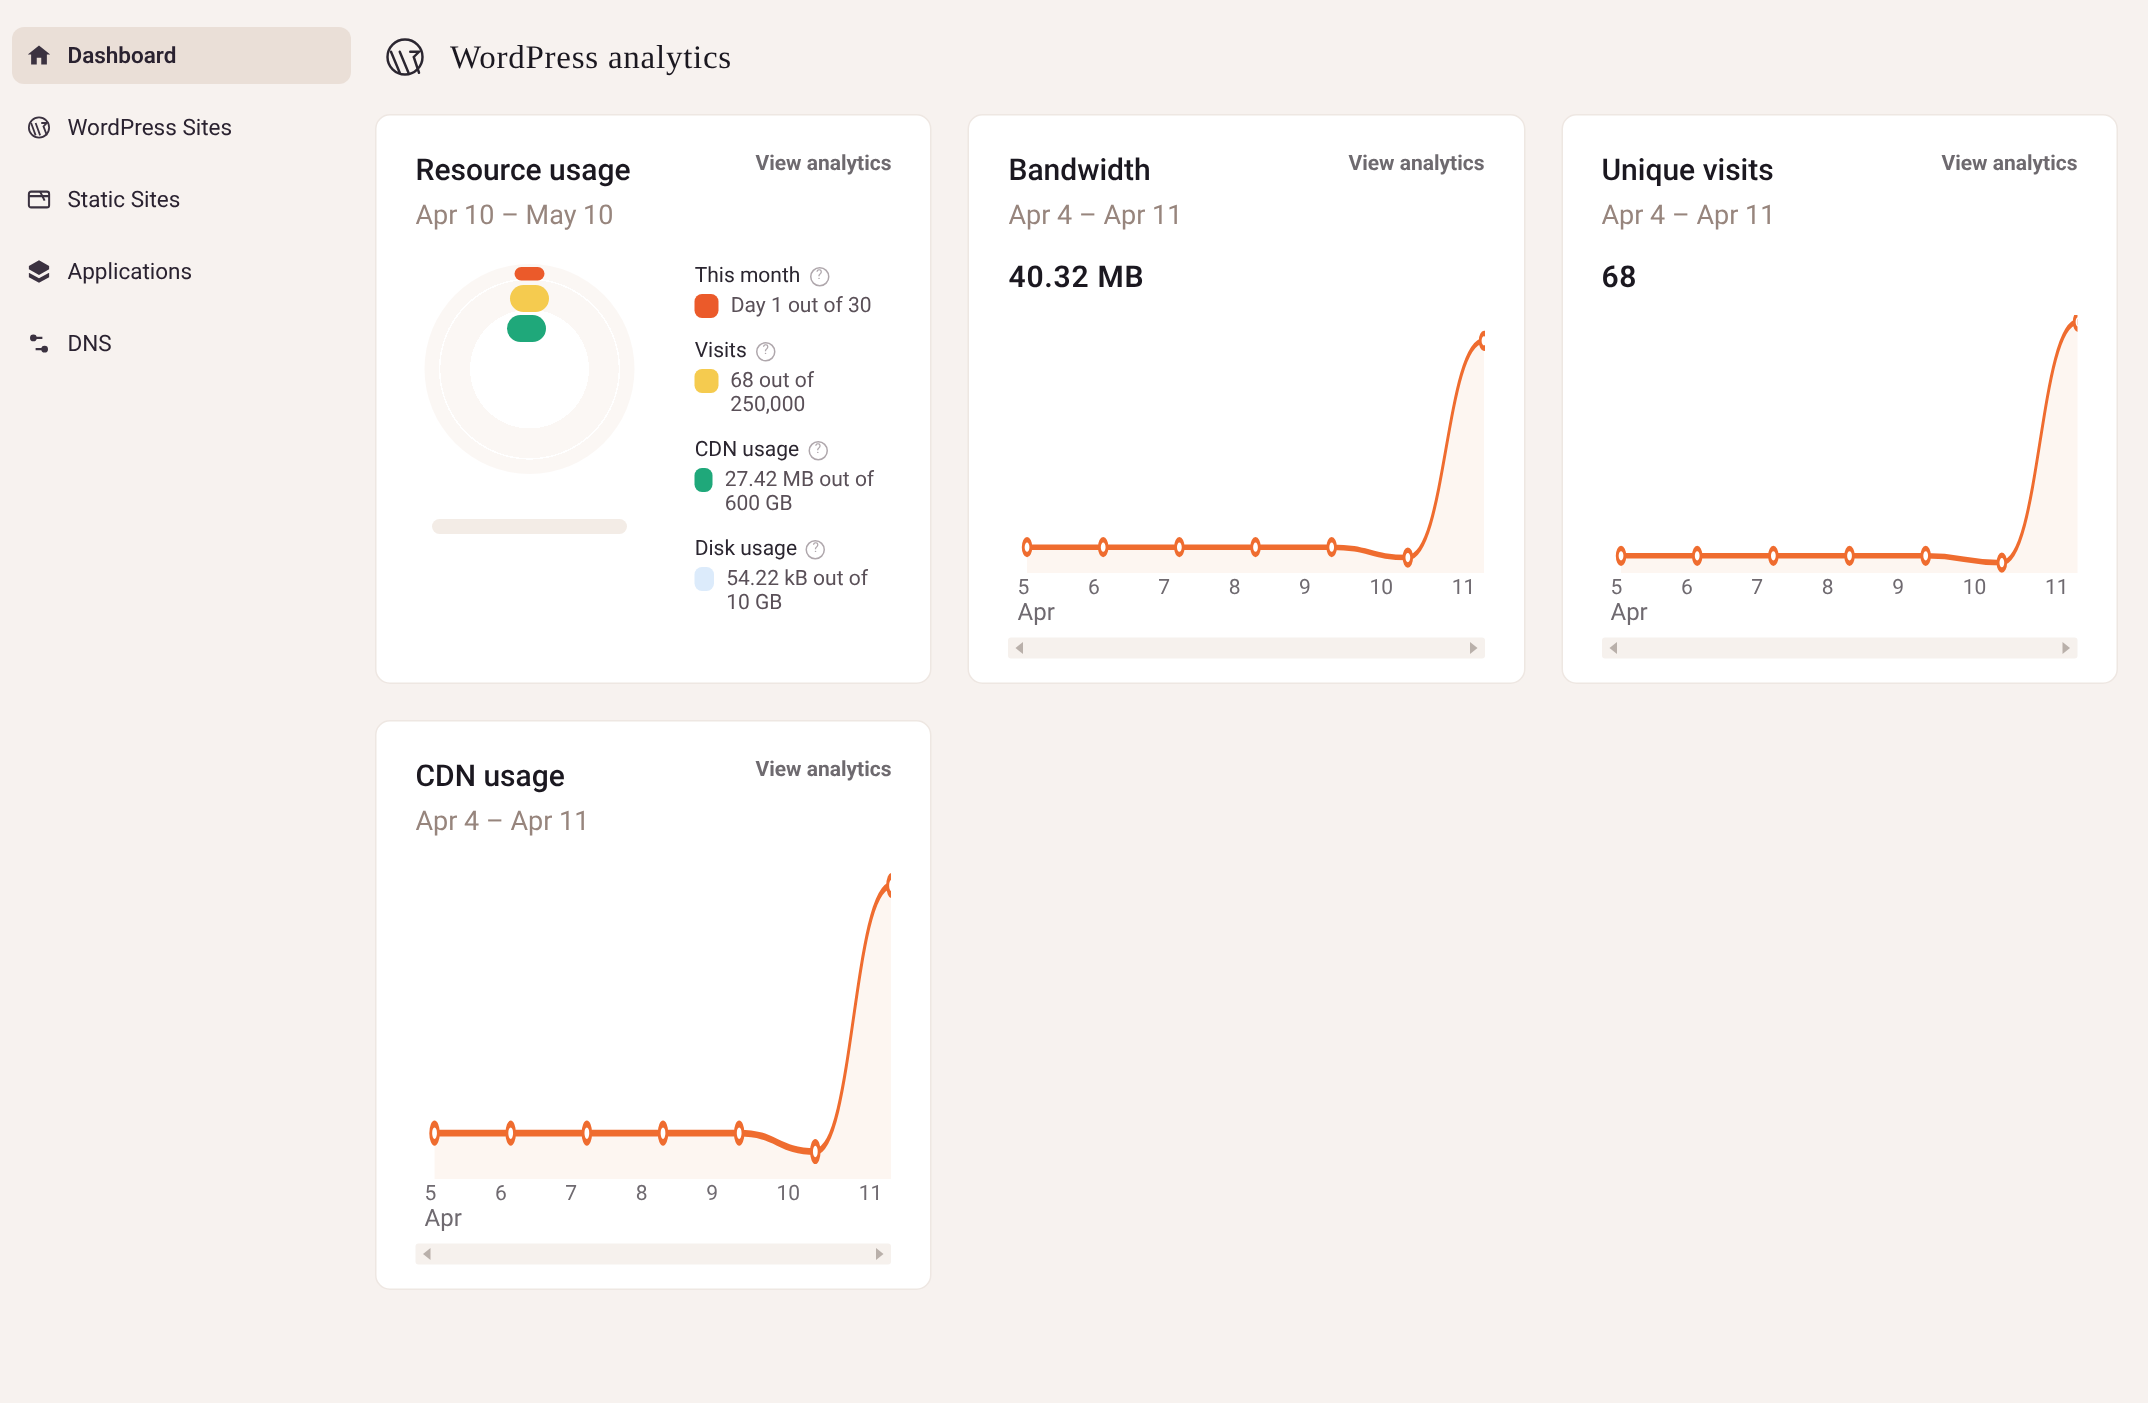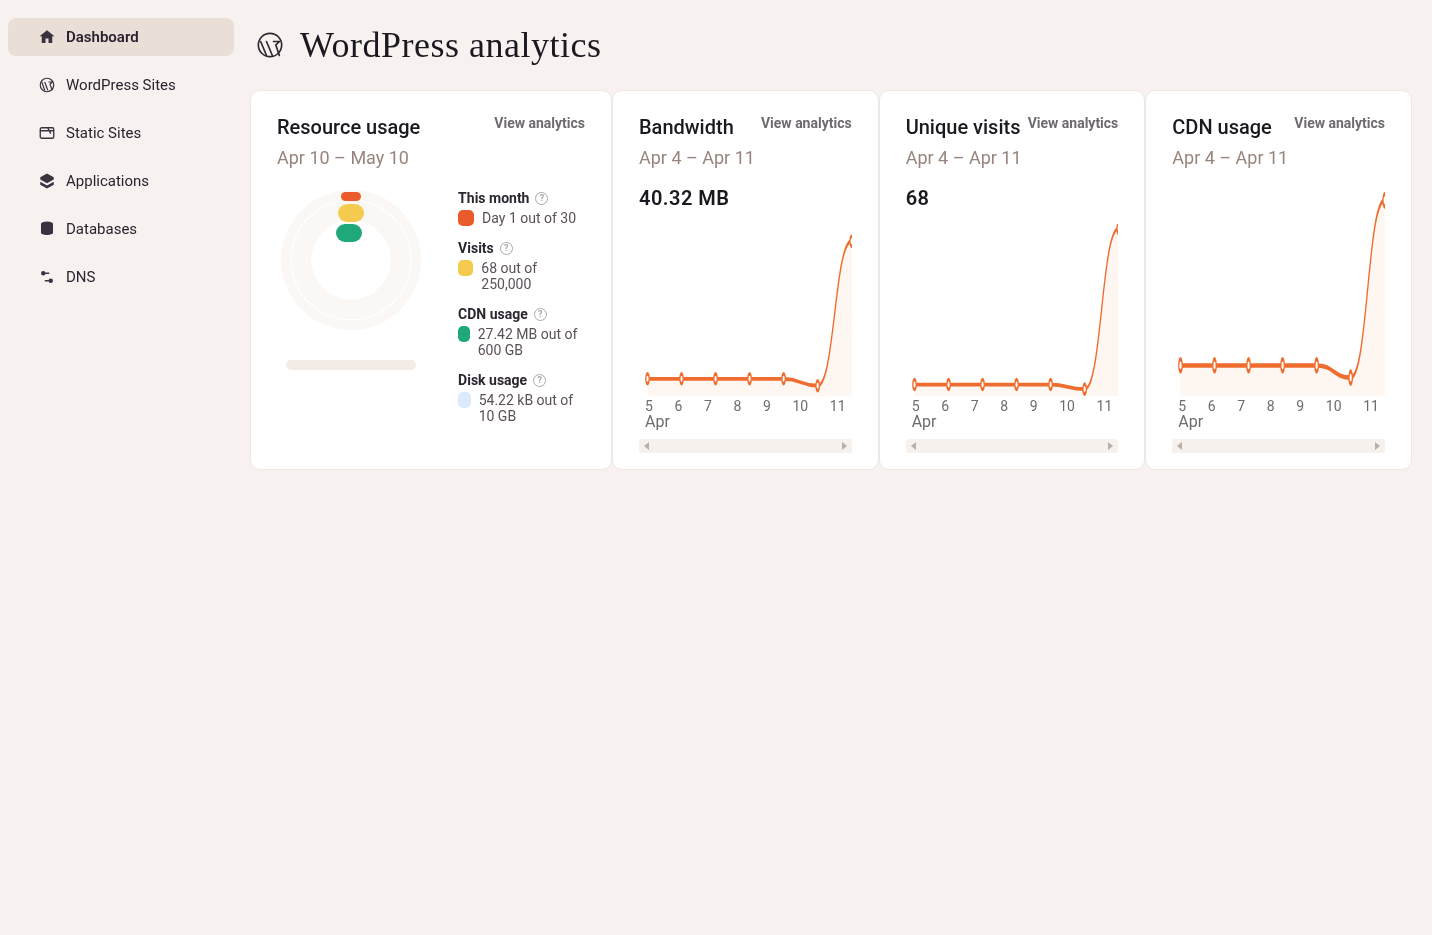--- a/index.html
+++ b/index.html
@@ -14,45 +14,46 @@
   
   .sidebar {
     width:242px;
     min-width:242px;
     padding:18px 8px;
   }
   .nav-item {
     display:flex;
     align-items:center;
     gap:10px;
-    padding:10px 30px;
+    padding:10px 9px;
     border-radius:8px;
     margin-bottom:10px;
     color:#2A2230;
     cursor:pointer;
     font-size:15px;
   }
   .nav-item.active { background:#EADFD7; font-weight:600; }
   .nav-icon { width:18px; height:18px; display:flex; align-items:center; justify-content:center; color:#3B3240; }
   .nav-icon svg { width:18px; height:18px; }
 
   
   .main { flex:1; padding:12px 20px 30px 8px; overflow:auto; }
   .page-header { display:flex; align-items:center; gap:16px; margin:12px 0 24px 6px; }
   .page-header .title {
     font-family: Georgia, "Times New Roman", serif;
-    font-size:36px;
+    font-size:22px;
     font-weight:500;
     letter-spacing:0.5px;
   }
   .wp-logo { width:28px; height:28px; }
 
   .grid {
     display:grid;
-    grid-template-columns: 1fr 1fr 1fr 1fr;
+    grid-template-columns: 1fr 1fr 1fr;
+    gap:24px;
   }
   .card {
     background:#fff;
     border:1px solid #EEE7E2;
     border-radius:10px;
     padding:24px 26px 16px 26px;
     min-height:380px;
     display:flex;
     flex-direction:column;
   }
@@ -69,21 +70,21 @@
     background: radial-gradient(circle at center, #fff 40%, #FBF7F4 40% 60%, #fff 60% 61%, #FBF7F4 61% 80%, #fff 80% 81%, #FBF7F4 81% 100%);
   }
   .blob { position:absolute; border-radius:8px; }
   .blob.b1 { width:20px; height:9px; background:#EB5A2A; top:2px; left:60px; }
   .blob.b2 { width:26px; height:18px; background:#F5CB4F; top:14px; left:57px; border-radius:10px; }
   .blob.b3 { width:26px; height:18px; background:#1FA87A; top:34px; left:55px; border-radius:10px; }
   .dbar { width:130px; height:10px; border-radius:5px; background:#F3ECE6; }
 
   .legend { font-size:14px; }
   .lg-item { margin-bottom:14px; }
-  .lg-title { font-weight:700; color:#2B2630; display:flex; align-items:center; gap:6px; }
+  .lg-title { font-weight:400; color:#2B2630; display:flex; align-items:center; gap:6px; }
   .lg-val   { color:#5A5058; margin-top:4px; display:flex; align-items:flex-start; gap:8px; }
   .sw { width:16px; height:16px; border-radius:5px; display:inline-block; }
   .help { width:13px; height:13px; border:1px solid #AFA7AC; border-radius:50%; display:inline-flex; align-items:center; justify-content:center; font-size:9px; color:#AFA7AC; }
 
   
   .chart-area { flex:1; display:flex; flex-direction:column; margin-top:14px; }
   .chart-svg { width:100%; flex:1; min-height:140px; }
   .x-axis { display:flex; justify-content:space-between; padding:2px 6px 0 6px; color:#6F6A70; font-size:14px; }
   .x-month { color:#6F6A70; font-size:16px; padding-left:6px; margin-top:-2px; }
   .scroll-hint { height:14px; background:#F6F1ED; border-radius:2px; margin-top:8px; position:relative; }
@@ -128,29 +129,20 @@
     </span>
     <span>Static Sites</span>
   </div>
   <div class="nav-item">
     <span class="nav-icon">
       <svg viewBox="0 0 24 24" fill="currentColor">
           <path d="M12 2 3 7v3l9 5 9-5V7zM3 13l9 5 9-5v4l-9 5-9-5z"></path>
         </svg>
     </span>
     <span>Applications</span>
-  </div>
-  <div class="nav-item">
-    <span class="nav-icon">
-      <svg viewBox="0 0 24 24" fill="currentColor">
-          <ellipse cx="12" cy="5" rx="8" ry="3"></ellipse>
-          <path d="M4 5v6c0 1.7 3.6 3 8 3s8-1.3 8-3V5M4 11v6c0 1.7 3.6 3 8 3s8-1.3 8-3v-6"></path>
-        </svg>
-    </span>
-    <span>Databases</span>
   </div>
   <div class="nav-item">
     <span class="nav-icon">
       <svg viewBox="0 0 24 24" fill="none" stroke="currentColor" stroke-width="2">
           <path d="M5 7h10M5 7a2 2 0 1 0 4 0 2 2 0 1 0-4 0M9 17h10M15 17a2 2 0 1 0 4 0 2 2 0 1 0-4 0"></path>
         </svg>
     </span>
     <span>DNS</span>
   </div>
 </aside>

